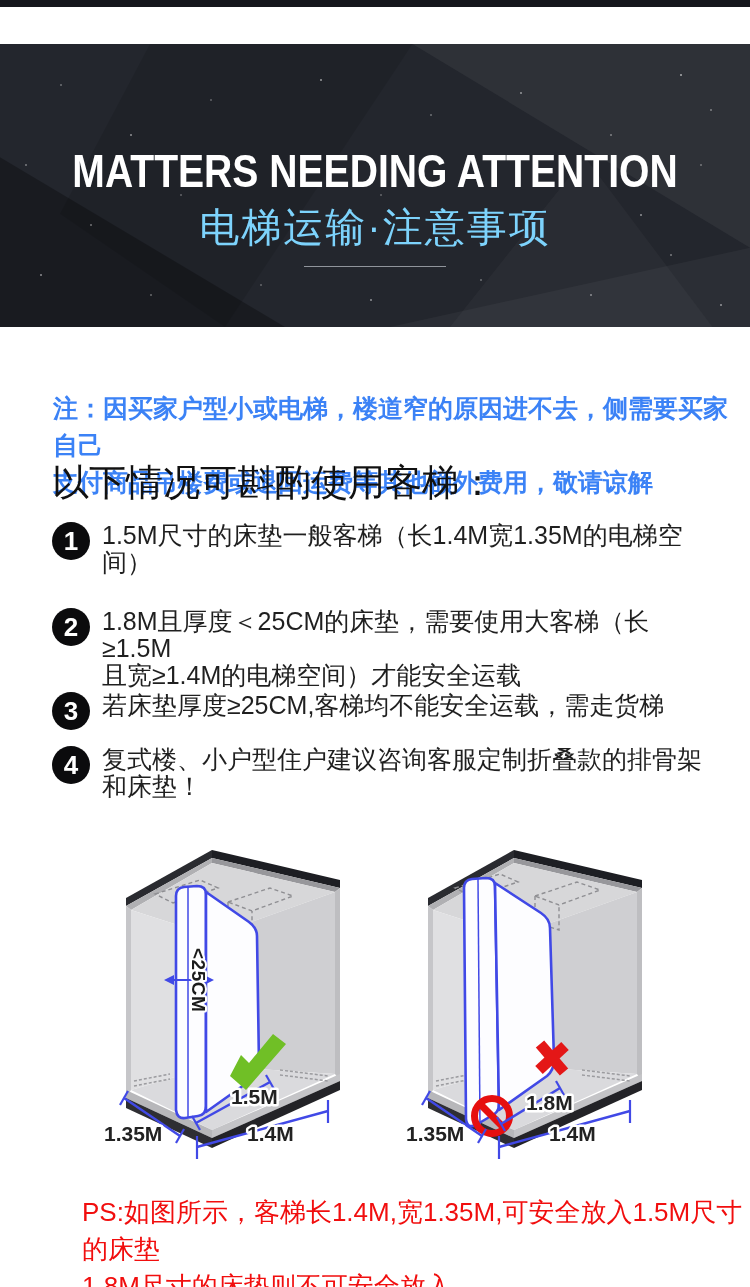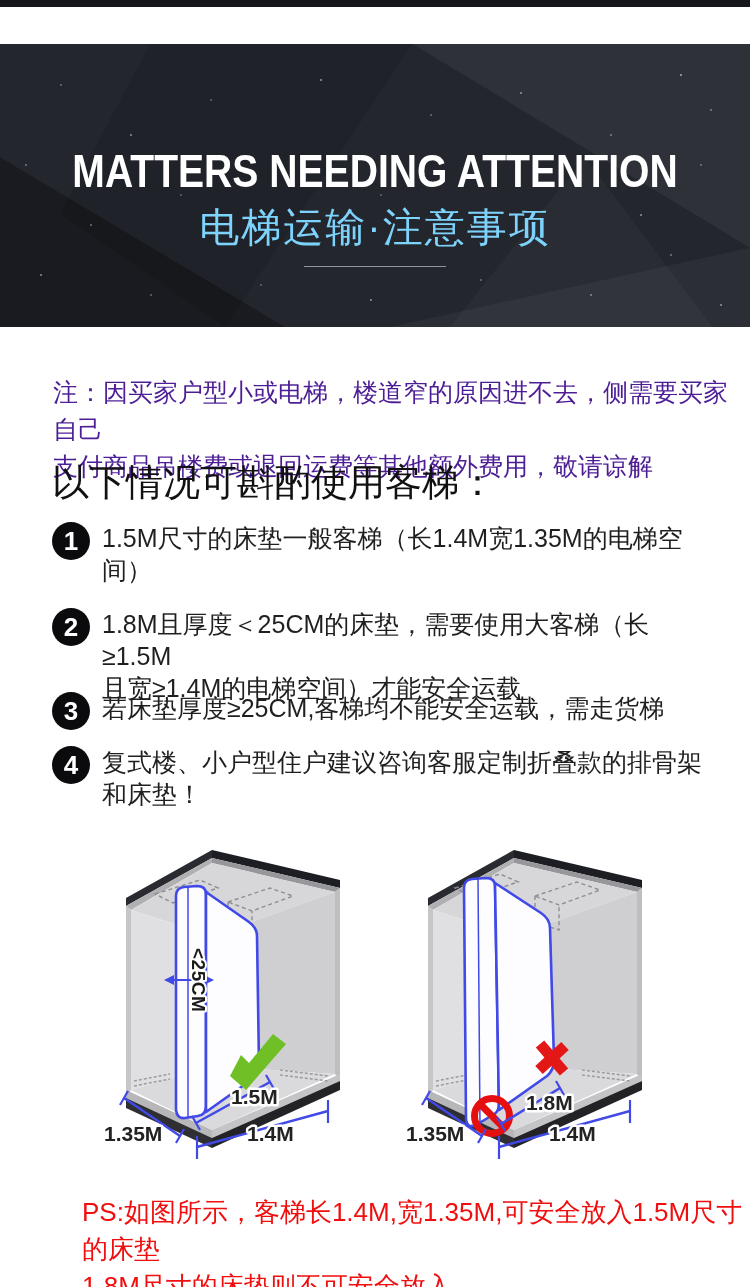--- a/index.html
+++ b/index.html
@@ -28,26 +28,26 @@
     480px 235px 0 0 rgba(255,255,255,.35),590px 250px 0 0 rgba(255,255,255,.45),
     670px 210px 0 0 rgba(255,255,255,.4),720px 260px 0 0 rgba(255,255,255,.5),
     25px 120px 0 0 rgba(255,255,255,.4),710px 65px 0 0 rgba(255,255,255,.4);}
   .hero-title-en{position:absolute;top:100px;left:0;width:750px;text-align:center;color:#fff;
     font-size:46px;font-weight:700;letter-spacing:0;transform:scaleX(.85);transform-origin:center;white-space:nowrap;}
   .hero-title-zh{position:absolute;top:156px;left:0;width:750px;text-align:center;color:#7dd3fc;
     font-size:40px;font-weight:500;letter-spacing:2px;}
   .hero-divider{position:absolute;top:222px;left:50%;width:142px;margin-left:-71px;
     border-top:1px solid #90949b;}
   
-  .note{position:absolute;left:53px;top:374px;font-size:25px;line-height:37px;color:#4c1d95;}
+  .note{position:absolute;left:53px;top:390px;font-size:25px;line-height:37px;color:#3b82f6;font-weight:bold;}
   .section-heading{position:absolute;left:52px;top:458px;margin:0;font-size:37px;font-weight:400;color:#111;}
   .item{position:absolute;left:0;width:750px;}
   .badge{position:absolute;left:52px;top:0;width:38px;height:38px;border-radius:50%;
     background:#0b0b0d;color:#fff;font-size:26px;font-weight:700;text-align:center;line-height:38px;}
-  .item-lines{position:absolute;left:102px;top:0;width:610px;font-size:25px;line-height:32px;color:#1f1f1f;}
+  .item-lines{position:absolute;left:102px;top:0;width:610px;font-size:25px;line-height:27px;color:#1f1f1f;}
   .footer-note{position:absolute;left:82px;top:1194px;font-size:26px;line-height:37px;color:#f10e0e;}
   
   .fig{position:absolute;}
   .mat{fill:#fdfdff;stroke:#4149e6;stroke-width:2.6;stroke-linejoin:round;}
   .seam{stroke:#4149e6;stroke-width:1.5;}
   .dimline{stroke:#4149e6;stroke-width:2.4;fill:none;}
   .dimtick{stroke:#4149e6;stroke-width:2.2;}
   .dash{stroke:#8f8f93;fill:none;stroke-dasharray:4 3;stroke-width:1.4;}
   .vent{stroke:#9b9b9f;fill:none;stroke-dasharray:3 2;stroke-width:1.5;}
   .dim-label{font-family:"Liberation Sans","DejaVu Sans",sans-serif;font-size:21px;font-weight:600;

